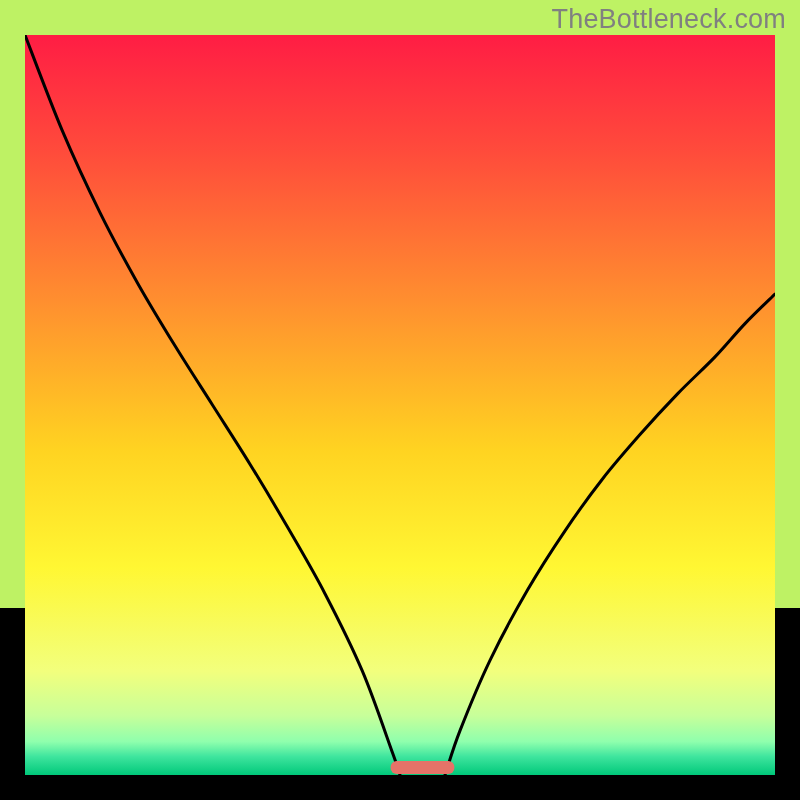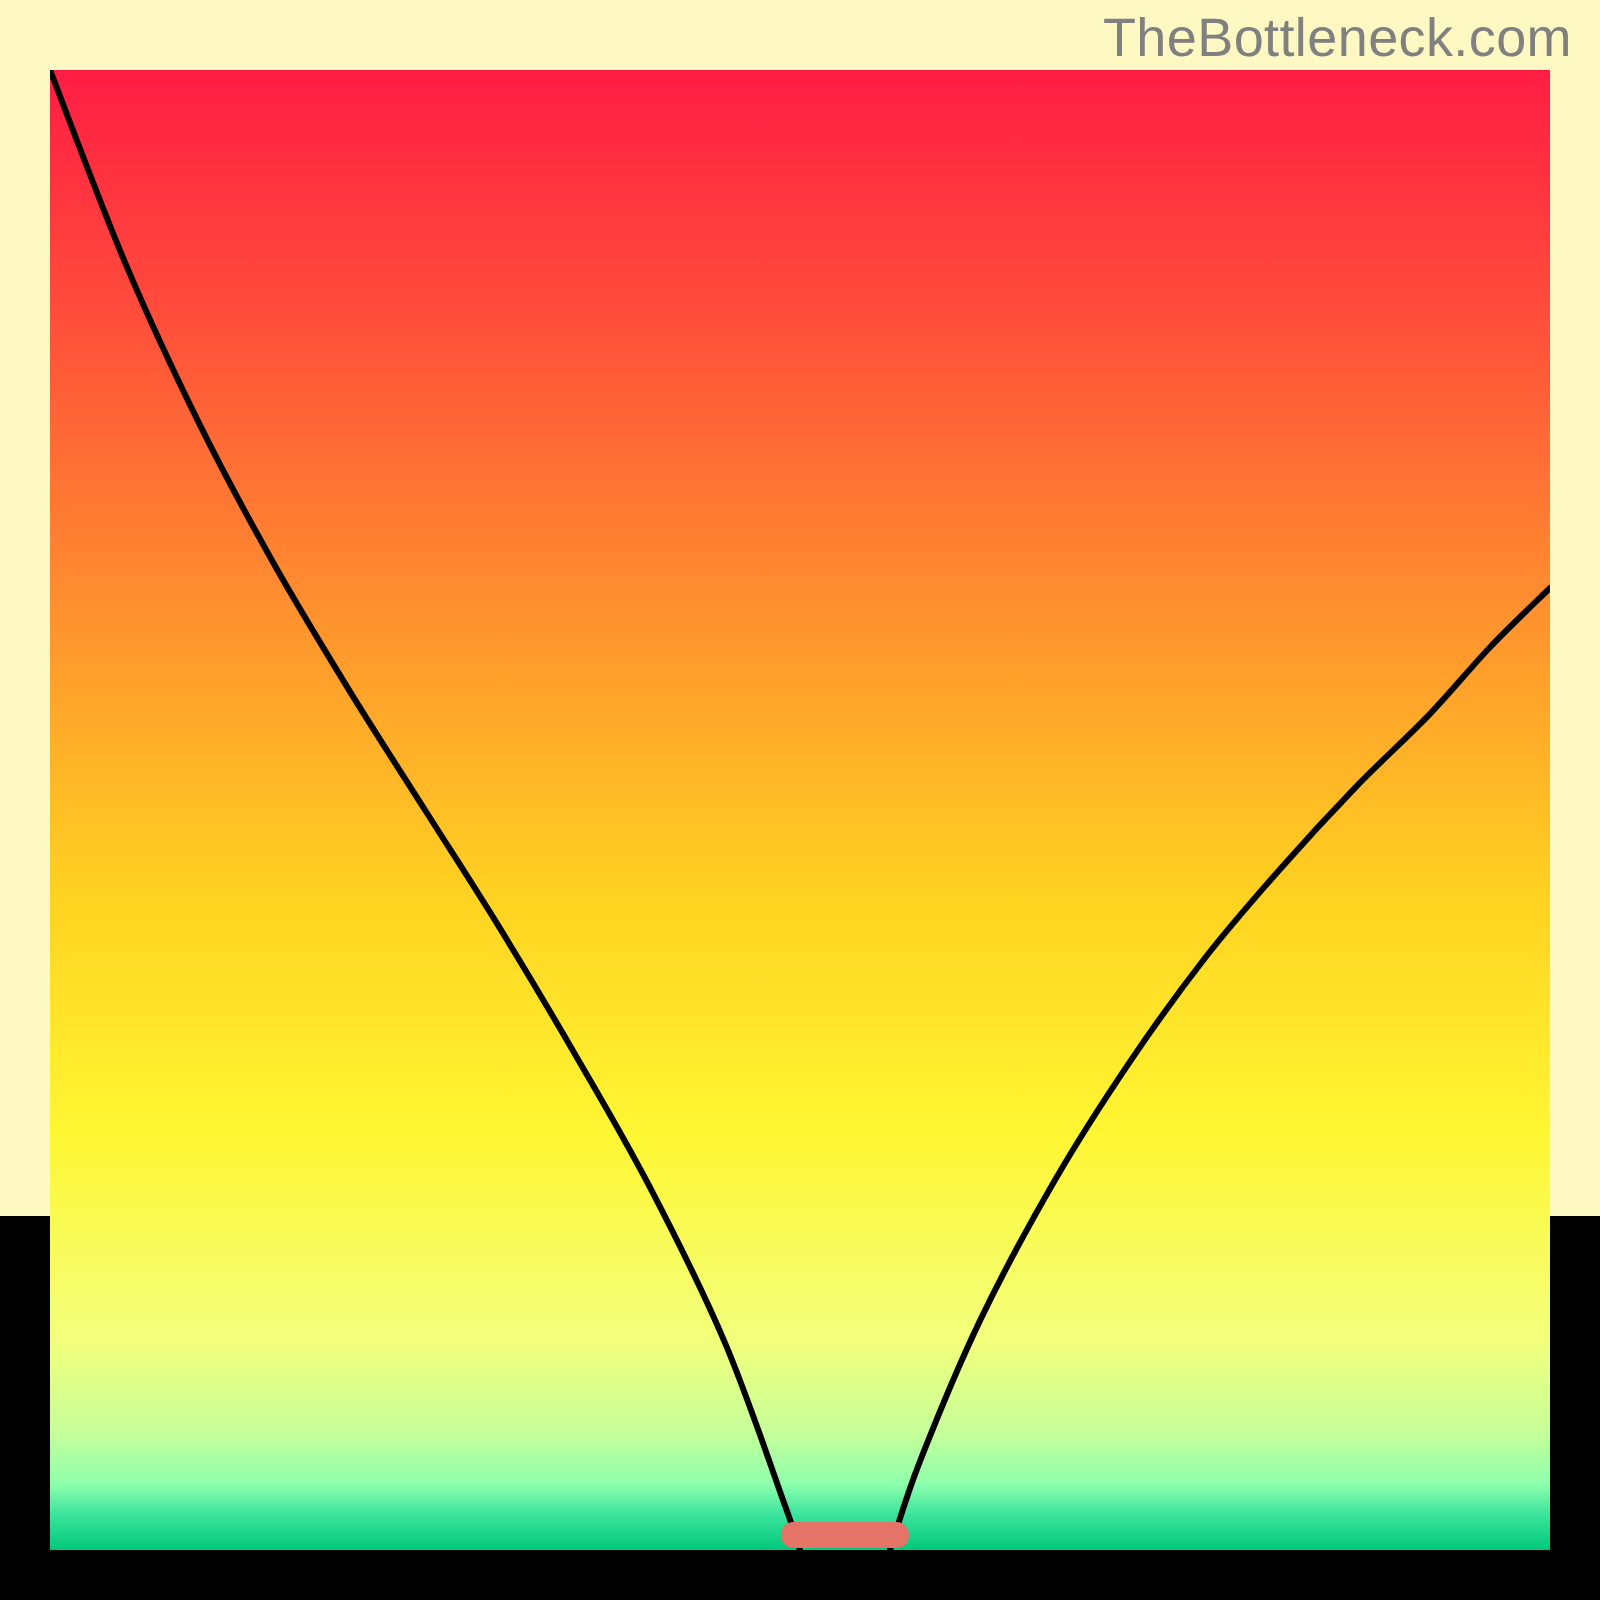--- a/index.html
+++ b/index.html
@@ -9,21 +9,21 @@
     height: 800px;
     background: #000;
     overflow: hidden;
   }
   .frame {
     position: absolute;
     left: 0;
     top: 0;
     width: 800px;
     height: 608px;
-    background: #fef9c3;
+    background: #bef264;
   }
   .watermark {
     position: absolute;
     top: 4px;
     right: 14px;
     font-family: Arial, Helvetica, sans-serif;
     font-size: 27px;
     color: #808080;
     text-align: right;
     letter-spacing: 0.2px;

